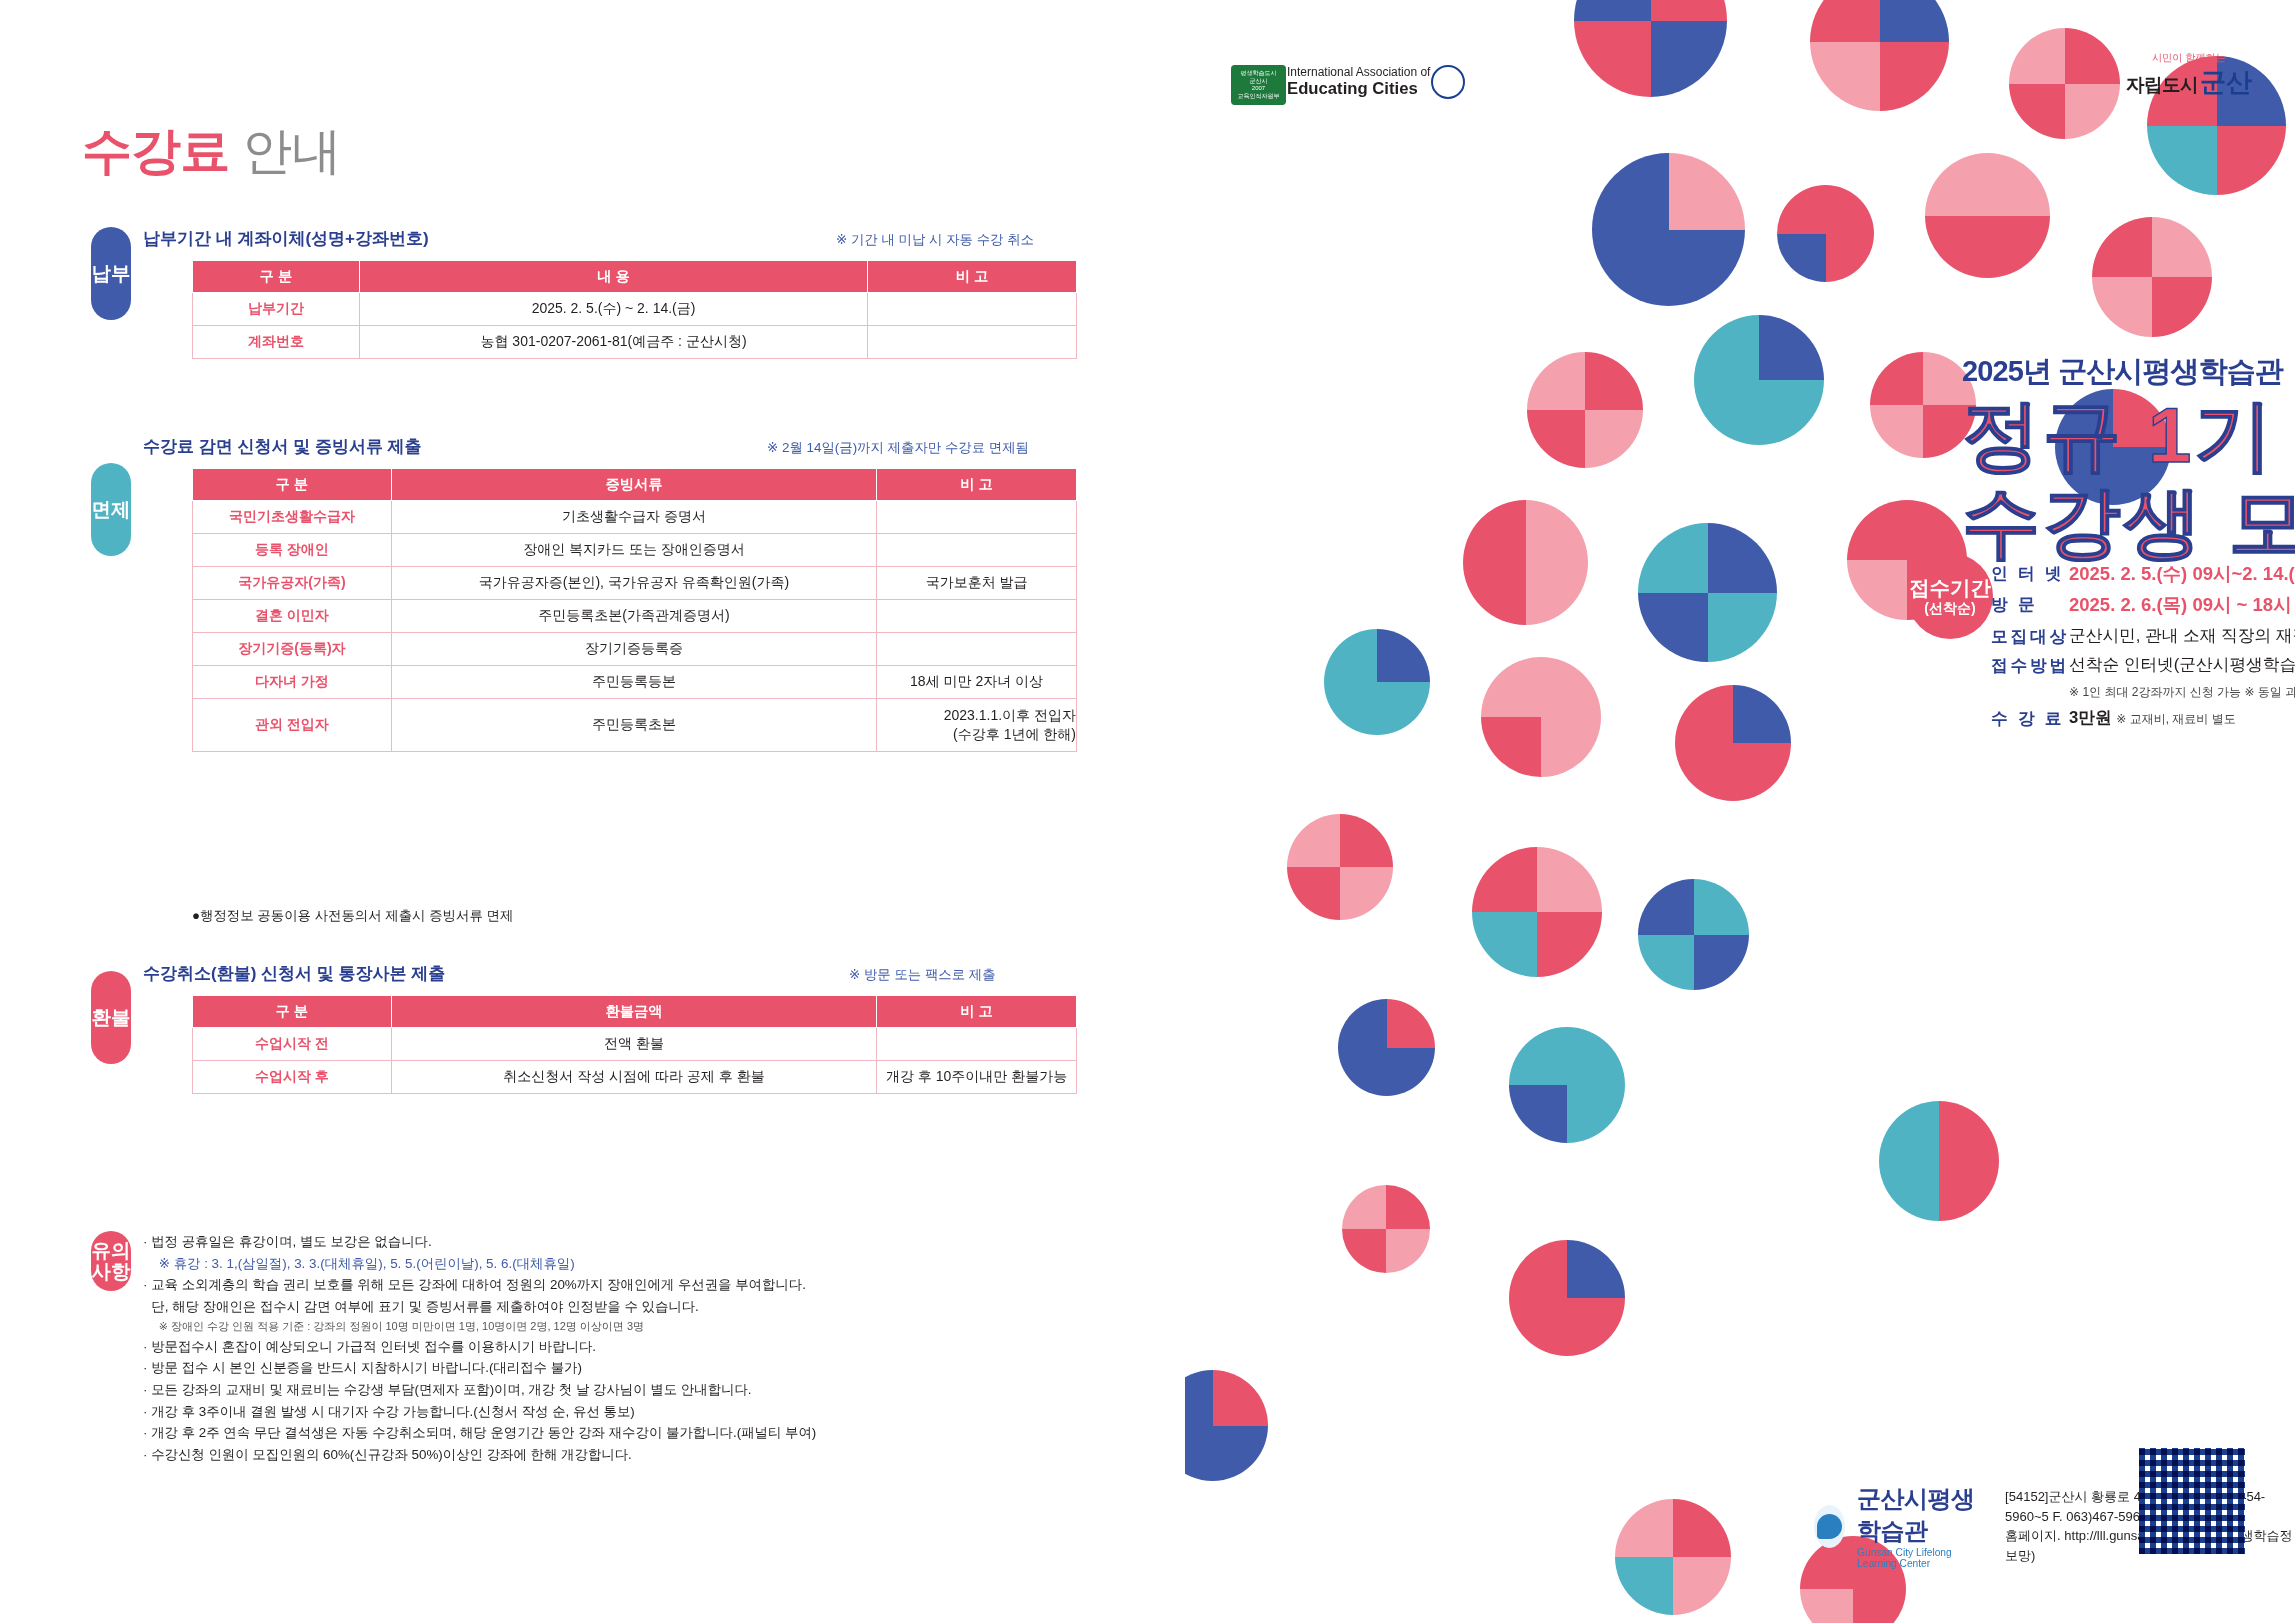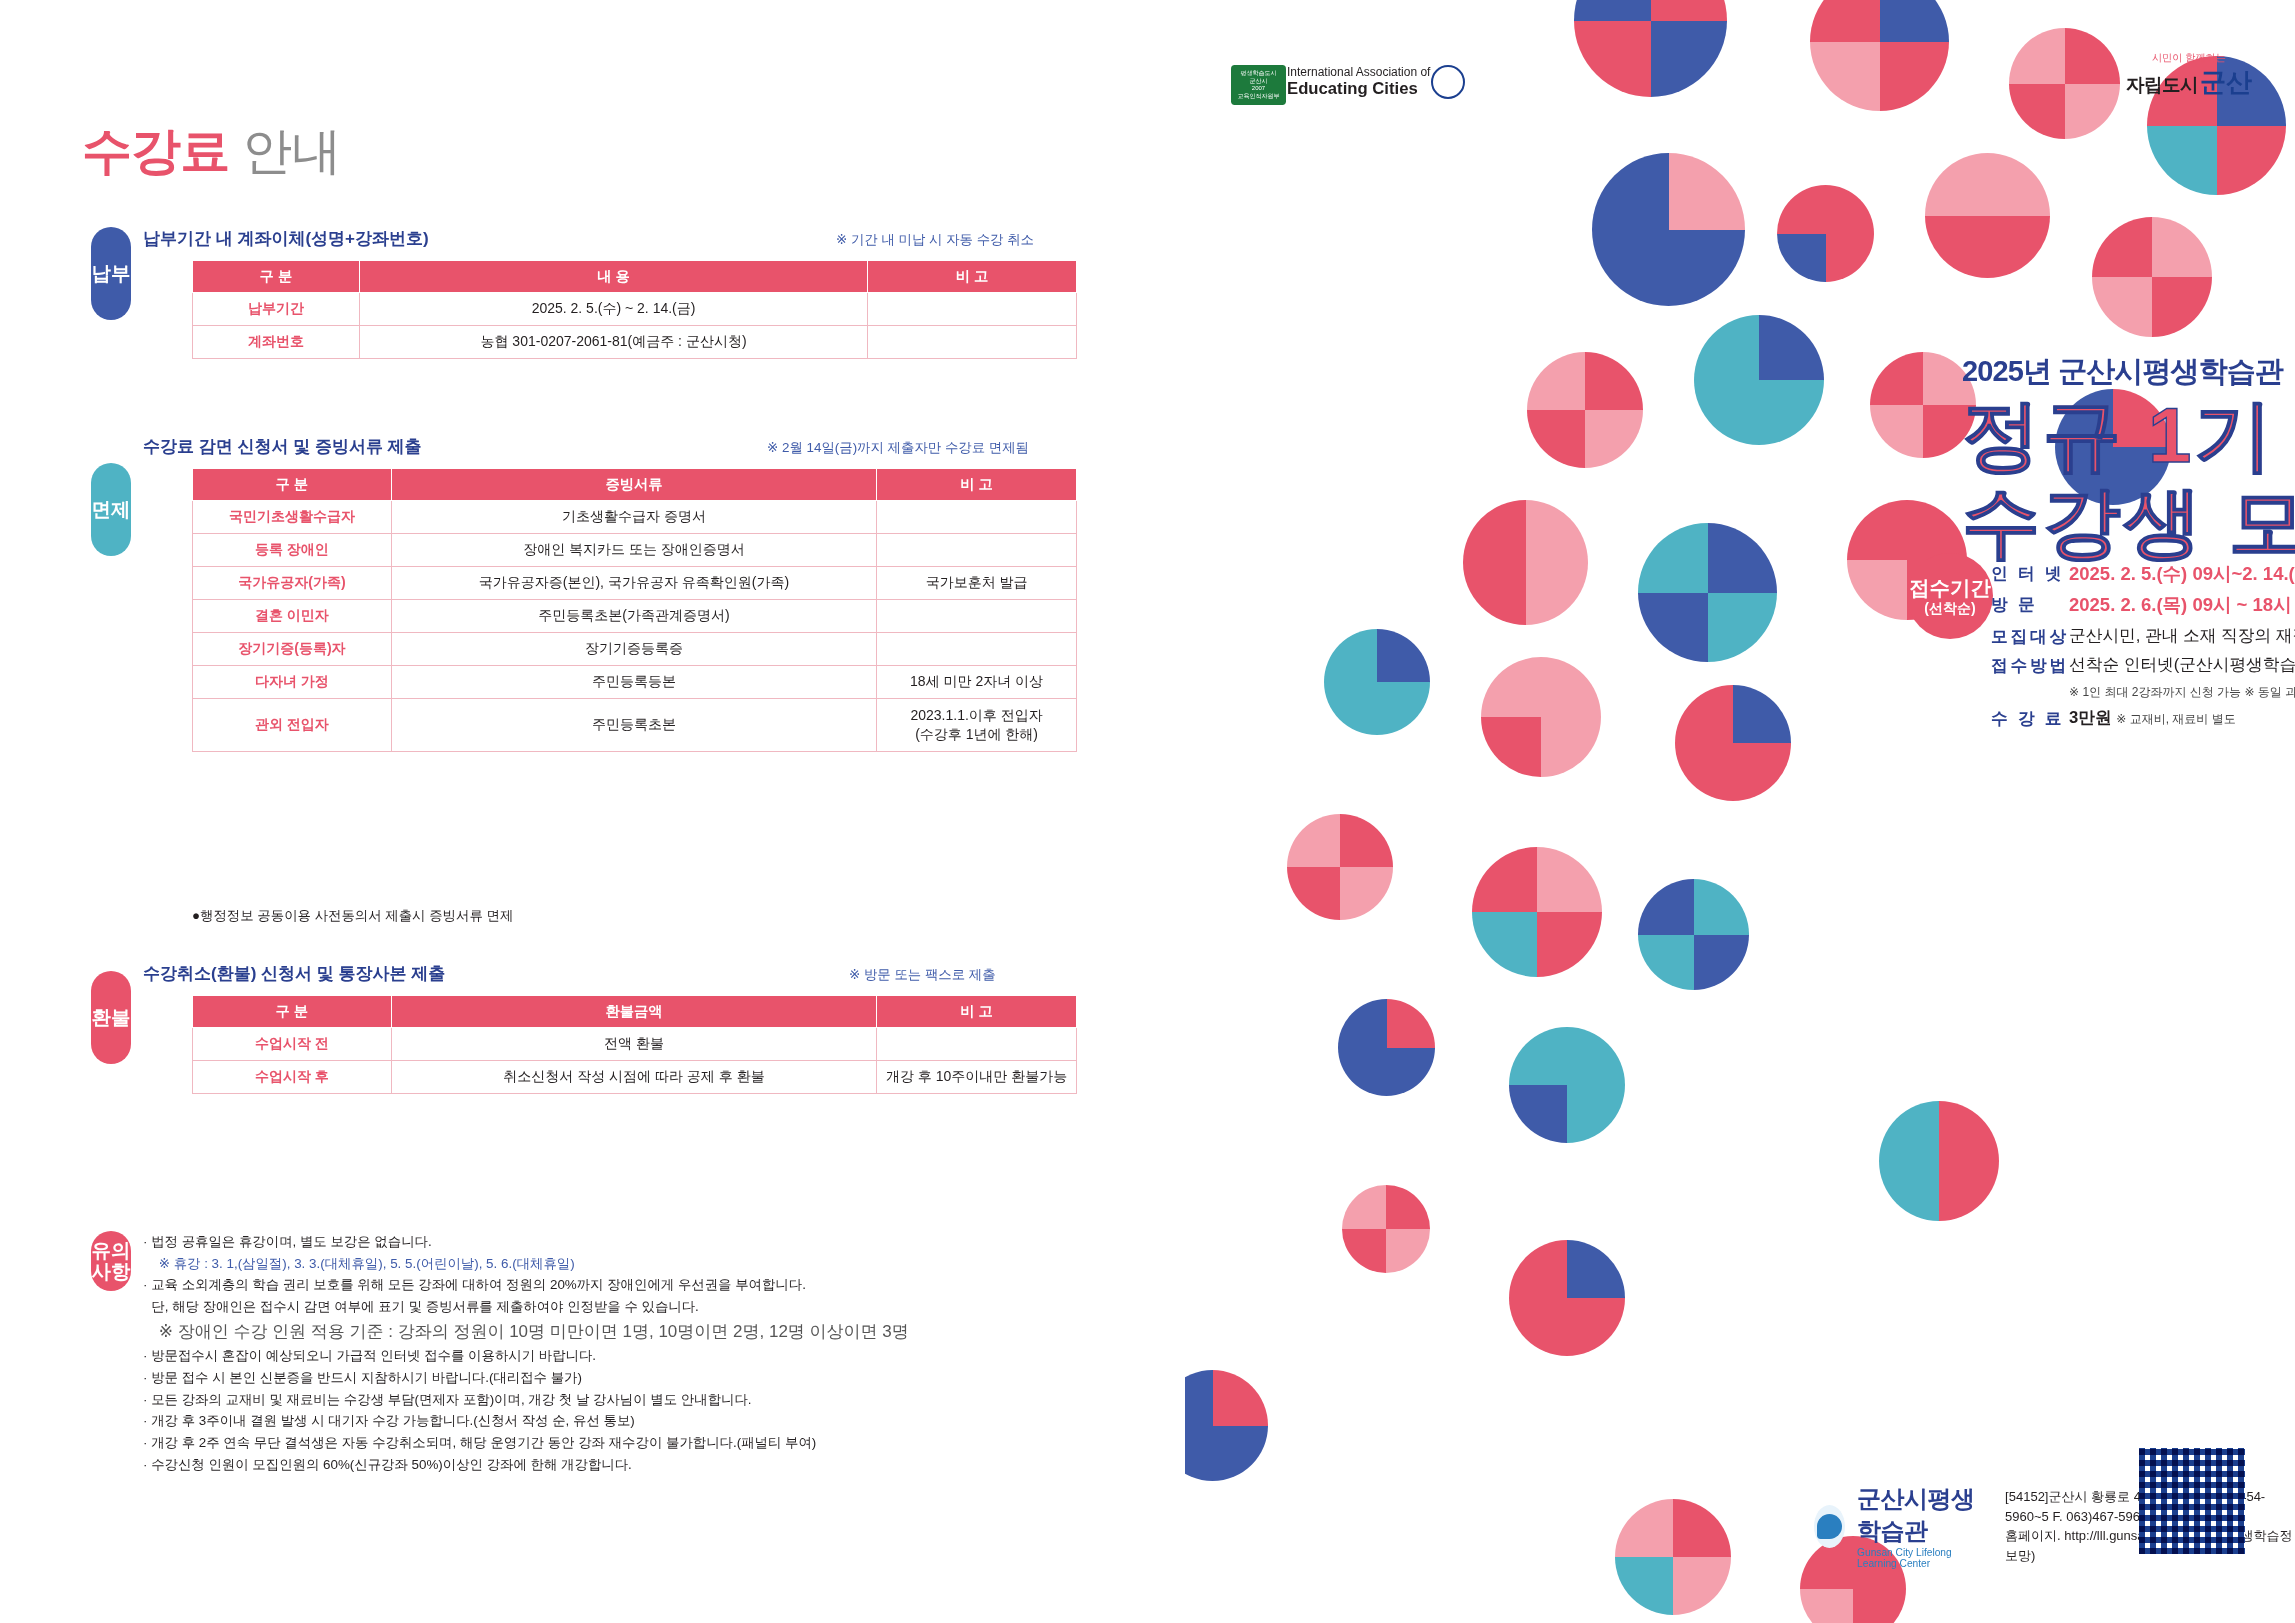--- a/index.html
+++ b/index.html
@@ -46,21 +46,21 @@
     font-size:14px;padding:7px 0;text-align:center;color:#231f20;
   }
   table.tb td.k{color:#e8536b;font-weight:bold;}
   table.tb td.two{line-height:1.35;}
 
   .bullet{position:absolute;font-size:13.4px;color:#231f20;}
 
   .notes{position:absolute;left:91px;font-size:13.4px;line-height:1.62;color:#231f20;}
   .notes .ln{white-space:nowrap;}
   .notes .ind{padding-left:15.7px;color:#3f5ba9;}
-  .notes .ind2{padding-left:15.7px;color:#555;font-size:17px;}
+  .notes .ind2{padding-left:15.7px;color:#555;font-size:11px;}
 
   
   .right{position:absolute;left:1185px;top:0;width:1111px;height:1623px;background:#fff;overflow:hidden;}
 
   .circ{position:absolute;border-radius:50%;overflow:hidden;}
   .q{position:absolute;width:50%;height:50%;}
   .ring{position:absolute;border-radius:50%;}
 
   .logo-ec{position:absolute;left:46px;top:65px;display:flex;align-items:flex-start;gap:1px;}
   .ec-badge{width:55px;height:40px;background:#1d7a3c;border-radius:3.7px;color:#fff;font-size:6px;display:flex;align-items:center;justify-content:center;text-align:center;line-height:1.25;padding:1.9px;box-sizing:border-box;}
@@ -200,21 +200,21 @@
               <td></td>
             </tr>
             <tr>
               <td class="k">다자녀 가정</td>
               <td>주민등록등본</td>
               <td>18세 미만 2자녀 이상</td>
             </tr>
             <tr>
               <td class="k">관외 전입자</td>
               <td>주민등록초본</td>
-              <td class=" two" style="white-space: pre-line;">2023.1.1.이후 전입자
+              <td class=" two" style="white-space: pre-line; text-align: right;">2023.1.1.이후 전입자
 (수강후 1년에 한해)</td>
             </tr>
           </tbody>
       </table>
 
       <div class="bullet" style="left:101px;top:472px;">●행정정보 공동이용 사전동의서 제출시 증빙서류 면제</div>
     </div>
 
     <div class="sec" style="left:91px;top:962px;width:986px;">
       <div class="tab tab-refund" style="height:93px;top:9.3px;">

